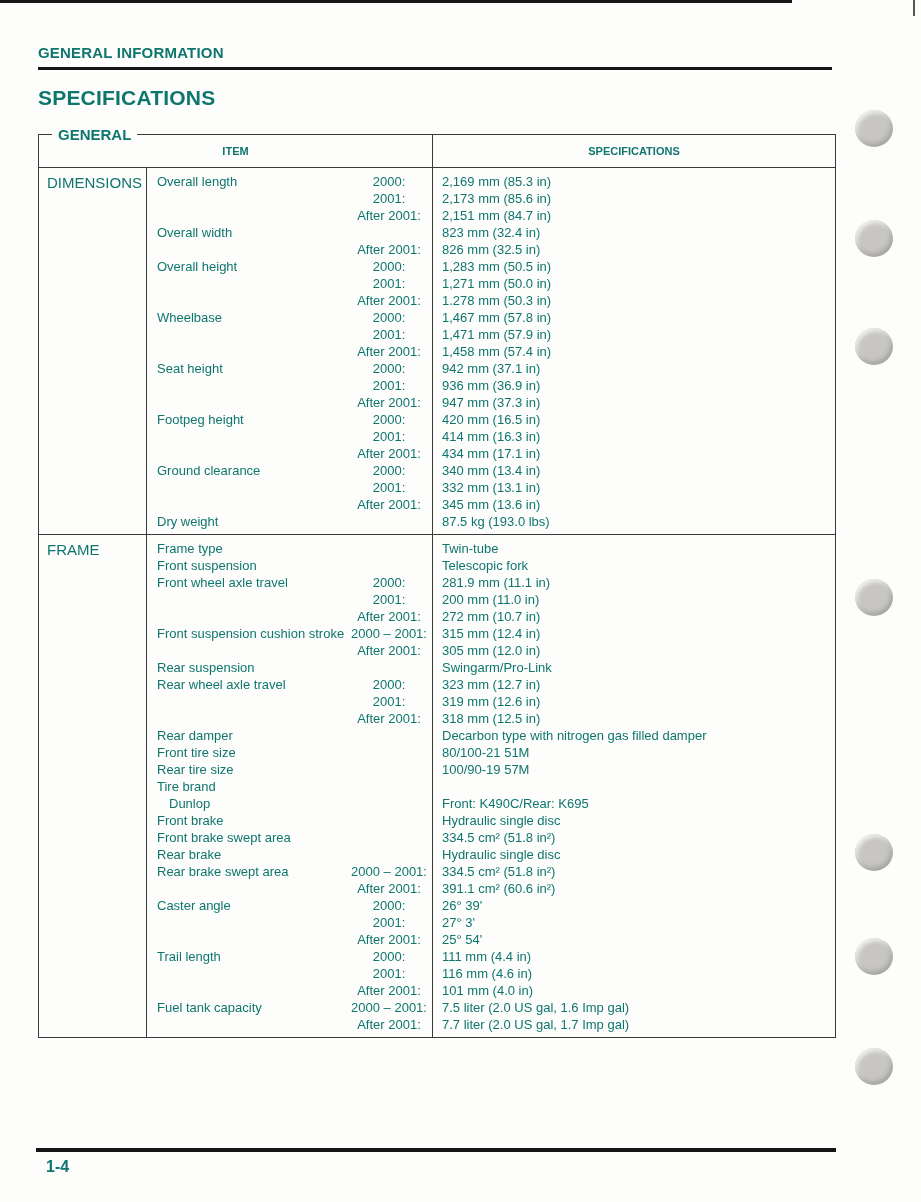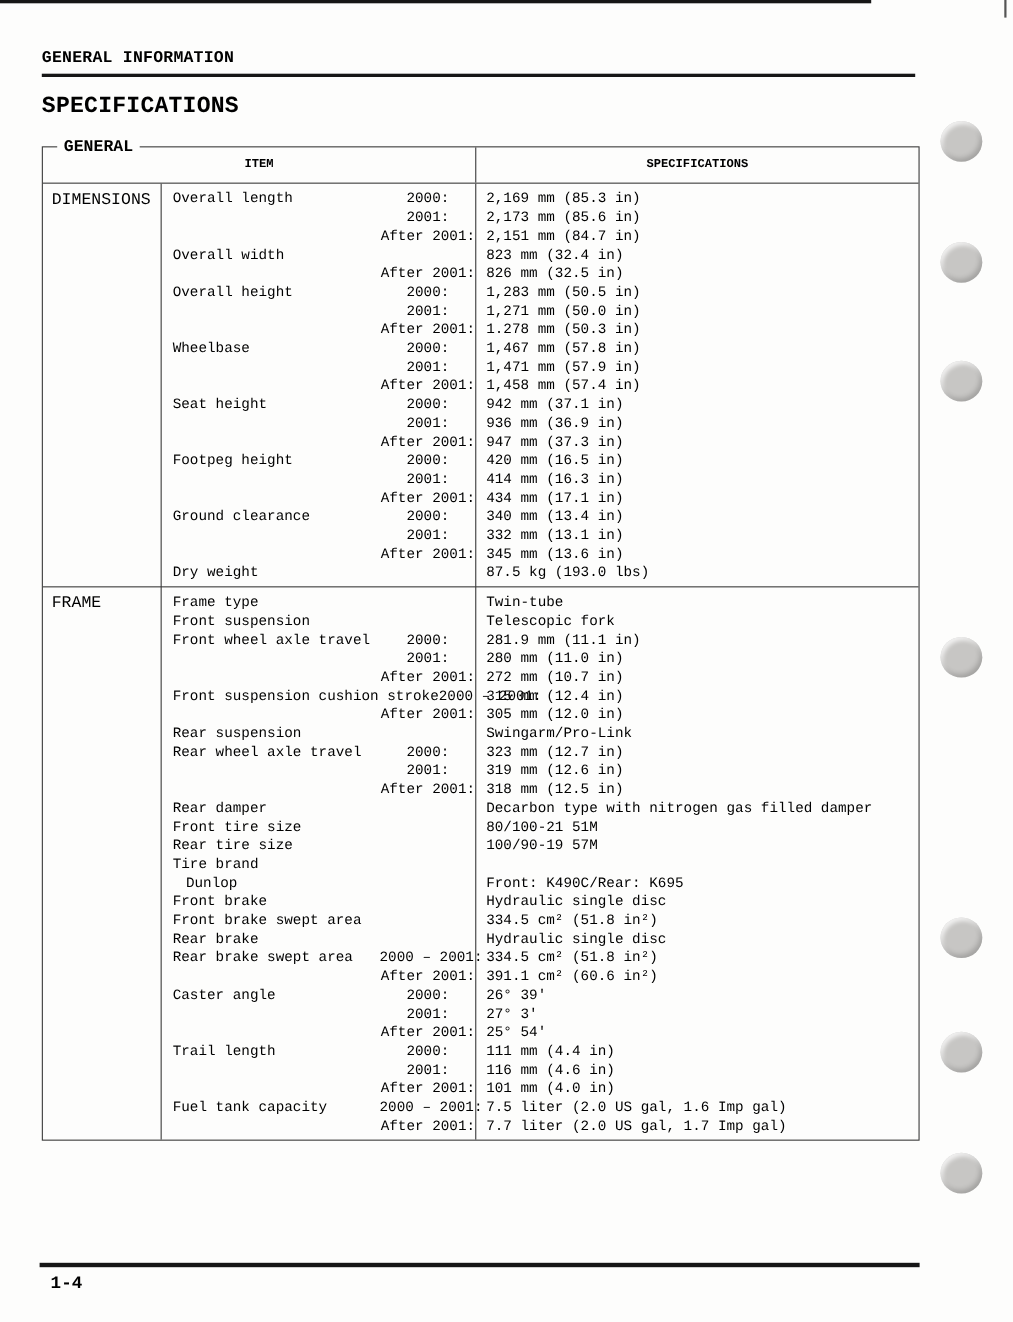--- a/index.html
+++ b/index.html
@@ -1,21 +1,21 @@
 <!DOCTYPE html>
 <html><head>
 <meta charset="utf-8">
 <style>
   html,body { margin:0; padding:0; background:#ffffff; }
   .page {
     position:relative;
     width:921px; height:1202px;
     background:#fdfdfc;
-    font-family:Liberation Mono, monospace;
-    color:#000000;
+    font-family:Liberation Sans, sans-serif;
+    color:#0f766e;
     overflow:hidden;
   }
   .top-edge { position:absolute; top:0; left:0; width:792px; height:3px; background:#161616; }
   .top-right-tick { position:absolute; top:0; right:6px; width:2px; height:16px; background:#555; }
 
   .content { position:absolute; left:38px; top:44px; width:798px; }
 
   .section-header { font-size:15px; font-weight:bold; letter-spacing:0.2px; }
   .header-rule { margin-top:6px; height:3px; background:#161616; width:794px; }
 
@@ -258,21 +258,21 @@
                   <span class="item-label">Front wheel axle travel</span>
                   <span class="variant-label">2000:</span>
                 </div>
                 <div class="cell-spec">281.9 mm (11.1 in)</div>
               </div>
               <div class="row">
                 <div class="cell-item">
                   <span class="item-label"></span>
                   <span class="variant-label">2001:</span>
                 </div>
-                <div class="cell-spec">280 mm (11.0 in)</div>
+                <div class="cell-spec">200 mm (11.0 in)</div>
               </div>
               <div class="row">
                 <div class="cell-item">
                   <span class="item-label"></span>
                   <span class="variant-label">After 2001:</span>
                 </div>
                 <div class="cell-spec">272 mm (10.7 in)</div>
               </div>
               <div class="row">
                 <div class="cell-item">

